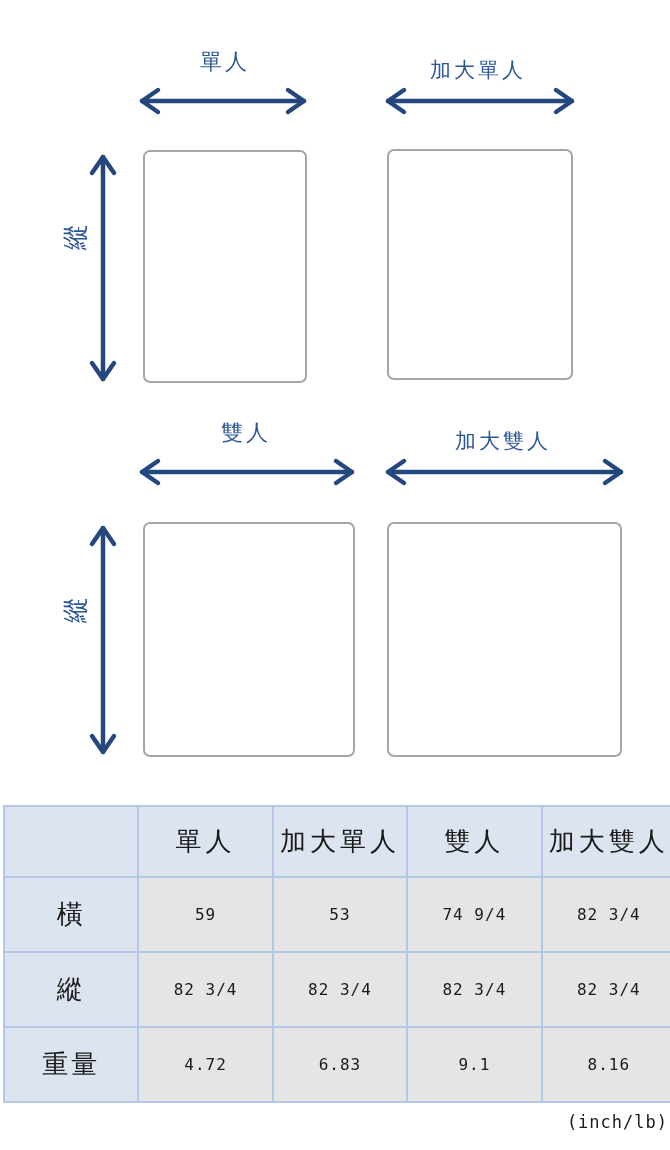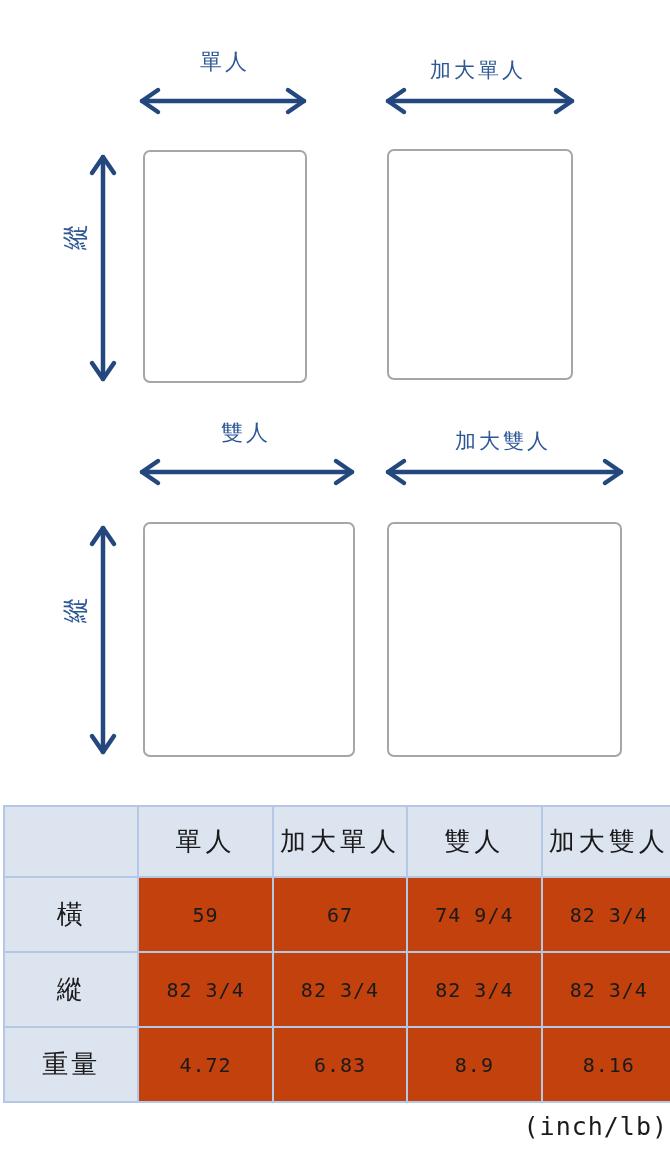--- a/index.html
+++ b/index.html
@@ -67,28 +67,28 @@
     letter-spacing:4px;
   }
   table.size-table td{height:73px;}
   td.row-head{
     background:var(--table-header-bg);
     font-size:26px;
     letter-spacing:3px;
   }
   td.num{
     font-family:"DejaVu Sans Mono","Liberation Mono",monospace;
-    font-size:20px;
-    background:#c2410c;
+    font-size:16px;
+    background:#e5e5e5;
     letter-spacing:1px;
   }
   #unit-note{
     right:2px;top:1112px;
     font-family:"DejaVu Sans Mono","Liberation Mono",monospace;
-    font-size:25px;
+    font-size:17px;
     color:var(--text-dark);
     letter-spacing:1px;
   }
 </style>
 </head>
 <body>
 
 <div id="page" style="--label-blue: #2e5795; --arrow-blue: #24477e; --rect-border: #a6a6a6; --table-grid: #b4c7e4; --table-header-bg: #dce4f0; --text-dark: #1a1a1a;">
 
   <div class="abs size-label" style="left:145px;top:47px;width:160px;">單人</div>
@@ -147,36 +147,36 @@
           <th>單人</th>
           <th>加大單人</th>
           <th>雙人</th>
           <th>加大雙人</th>
         </tr>
       </thead>
       <tbody>
         <tr>
           <td class="row-head">橫</td>
           <td class="num">59</td>
-          <td class="num">67</td>
+          <td class="num">53</td>
           <td class="num">74 9/4</td>
           <td class="num">82 3/4</td>
         </tr>
         <tr>
           <td class="row-head">縱</td>
           <td class="num">82 3/4</td>
           <td class="num">82 3/4</td>
           <td class="num">82 3/4</td>
           <td class="num">82 3/4</td>
         </tr>
         <tr>
           <td class="row-head">重量</td>
           <td class="num">4.72</td>
           <td class="num">6.83</td>
-          <td class="num">8.9</td>
+          <td class="num">9.1</td>
           <td class="num">8.16</td>
         </tr>
       </tbody>
     </table>
   </div>
 
   <div class="abs" id="unit-note">(inch/lb)</div>
 
 </div>
 

